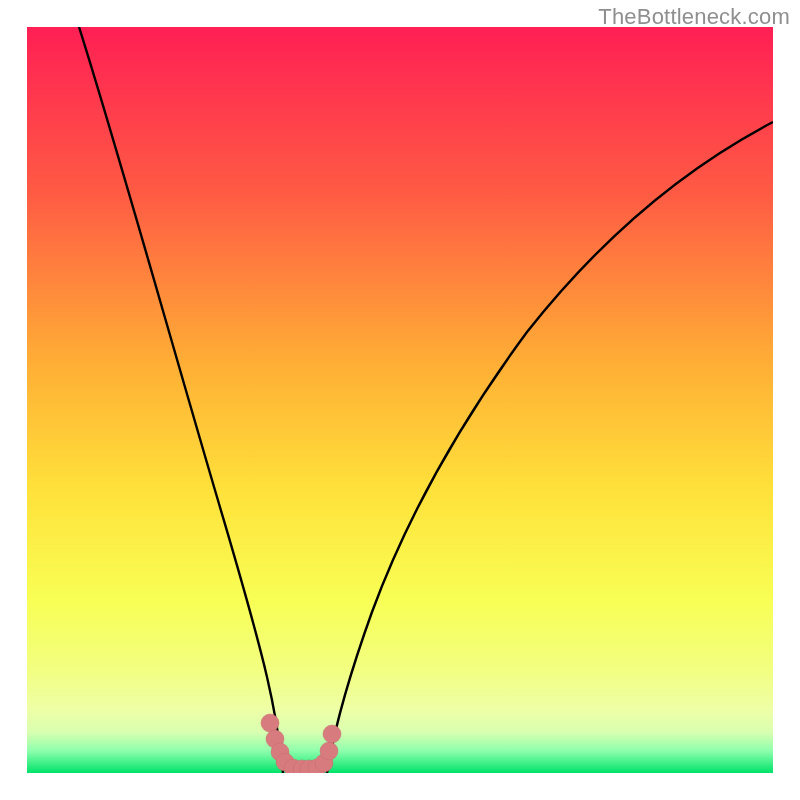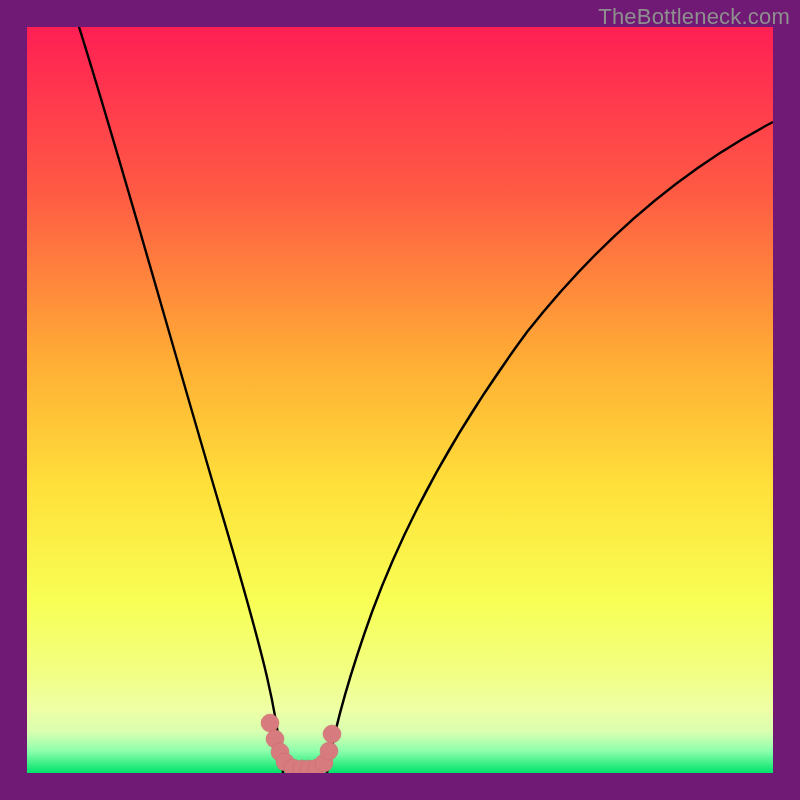--- a/index.html
+++ b/index.html
@@ -10,21 +10,21 @@
     overflow: hidden;
     background: #000;
     font-family: Arial, Helvetica, sans-serif;
   }
   .frame {
     position: absolute;
     left: 0;
     top: 0;
     width: 800px;
     height: 800px;
-    background: #701a75;
+    background: #ffffff;
   }
   .watermark {
     position: absolute;
     top: 4px;
     right: 10px;
     color: #8f8f8f;
     font-size: 22px;
     font-weight: 400;
     letter-spacing: 0.2px;
     z-index: 10;

